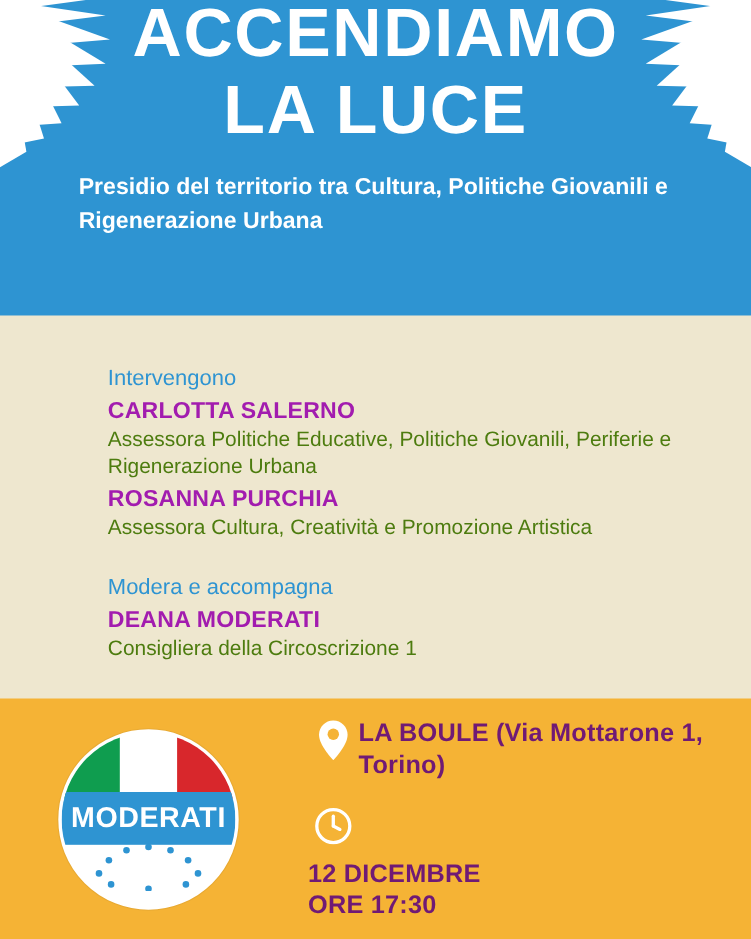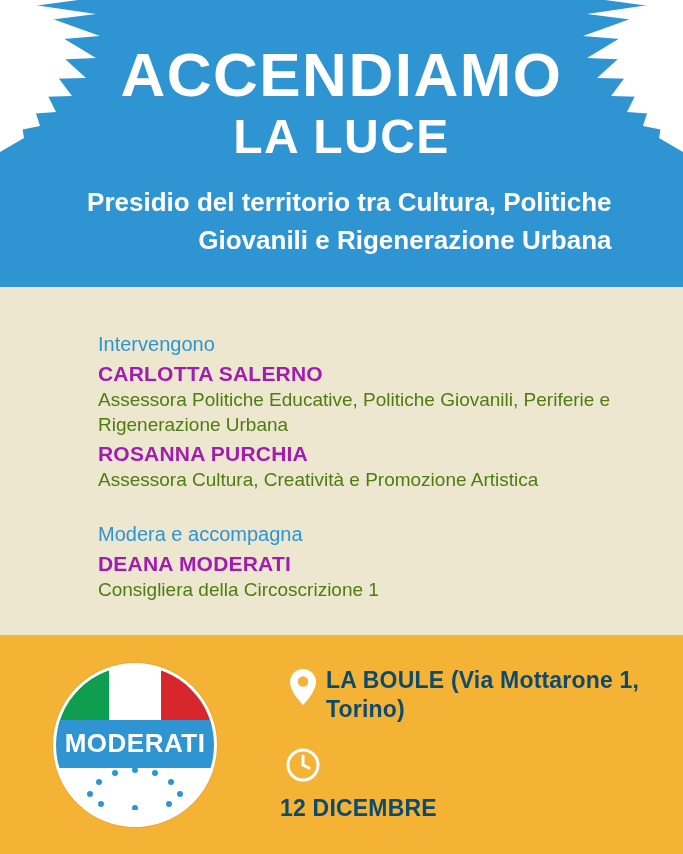--- a/index.html
+++ b/index.html
@@ -36,47 +36,46 @@
     overflow: hidden;
     pointer-events: none;
   }
   .rays.left { left: 0; }
   .rays.right { right: 0; }
   .rays svg { display: block; }
 
   .title-wrap {
     position: relative;
     z-index: 3;
-    padding-top: 44px;
     text-align: center;
   }
   .title-line1 {
     color: #ffffff;
     font-size: 62px;
     font-weight: bold;
     letter-spacing: 1.5px;
     line-height: 1.0;
     margin: 0;
   }
   .title-line2 {
     color: #ffffff;
-    font-size: 48px;
+    font-size: 62px;
     font-weight: bold;
     letter-spacing: 1.5px;
     line-height: 1.05;
     margin: 6px 0 0 0;
   }
   .subtitle {
     color: #ffffff;
-    font-size: 26px;
+    font-size: 21px;
     font-weight: bold;
     line-height: 1.45;
     margin: 22px auto 0 auto;
     width: 540px;
-    text-align: right;
+    text-align: left;
   }
 
   
   .body-section {
     position: relative;
     width: 683px;
     height: 348px;
     background: #eee7cf;
     box-sizing: border-box;
     padding: 44px 0 0 98px;
@@ -176,21 +175,21 @@
   }
   .info-row:last-child { margin-bottom: 0; flex-direction: column; }
   .info-icon {
     width: 46px;
     flex: 0 0 46px;
     display: flex;
     justify-content: center;
     padding-top: 2px;
   }
   .info-text {
-    color: #0c4a6e;
+    color: #701a75;
     font-size: 23px;
     font-weight: bold;
     line-height: 1.25;
     letter-spacing: 0.2px;
   }
 </style>
 </head>
 <body>
 
 <div class="poster">
@@ -294,19 +293,20 @@
       <div class="info-row">
         <div class="info-icon">
           <svg width="34" height="34" viewBox="0 0 34 34">
             <circle cx="17" cy="17" r="15" fill="none" stroke="#ffffff" stroke-width="3"></circle>
             <line x1="17" y1="17" x2="17" y2="8" stroke="#ffffff" stroke-width="3" stroke-linecap="round"></line>
             <line x1="17" y1="17" x2="23" y2="20" stroke="#ffffff" stroke-width="3" stroke-linecap="round"></line>
           </svg>
         </div>
         <div class="info-text">
           <div>12 DICEMBRE</div>
+          <div>ORE 17:30</div>
         </div>
       </div>
 
     </div>
   </div>
 
 </div>
 
 </body></html>

